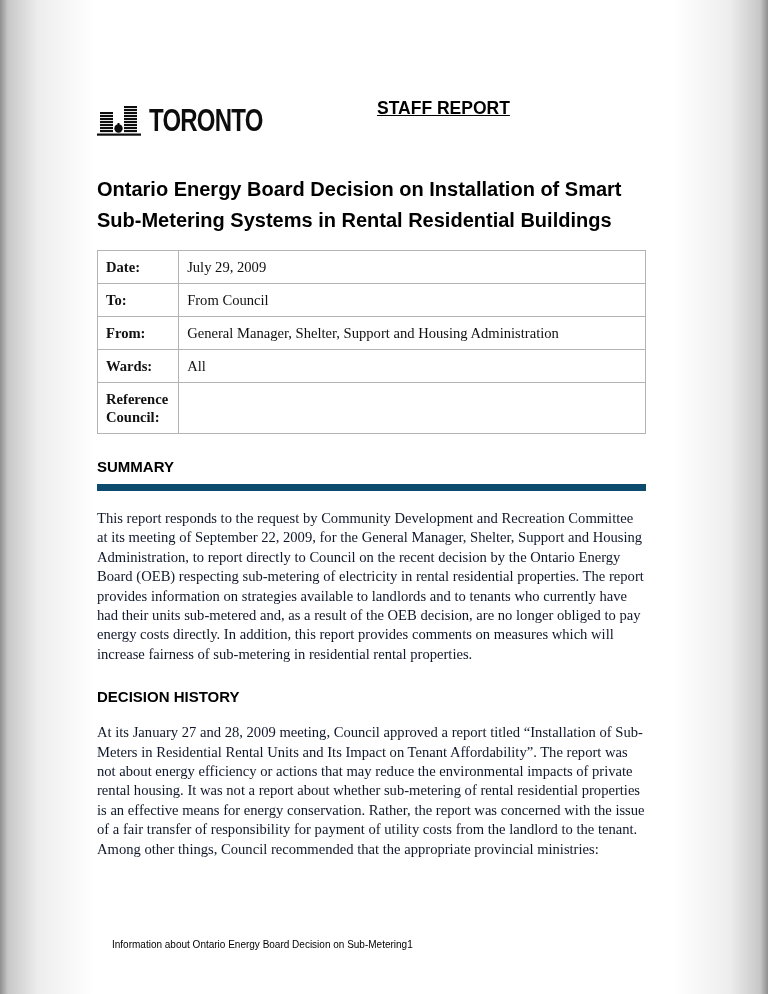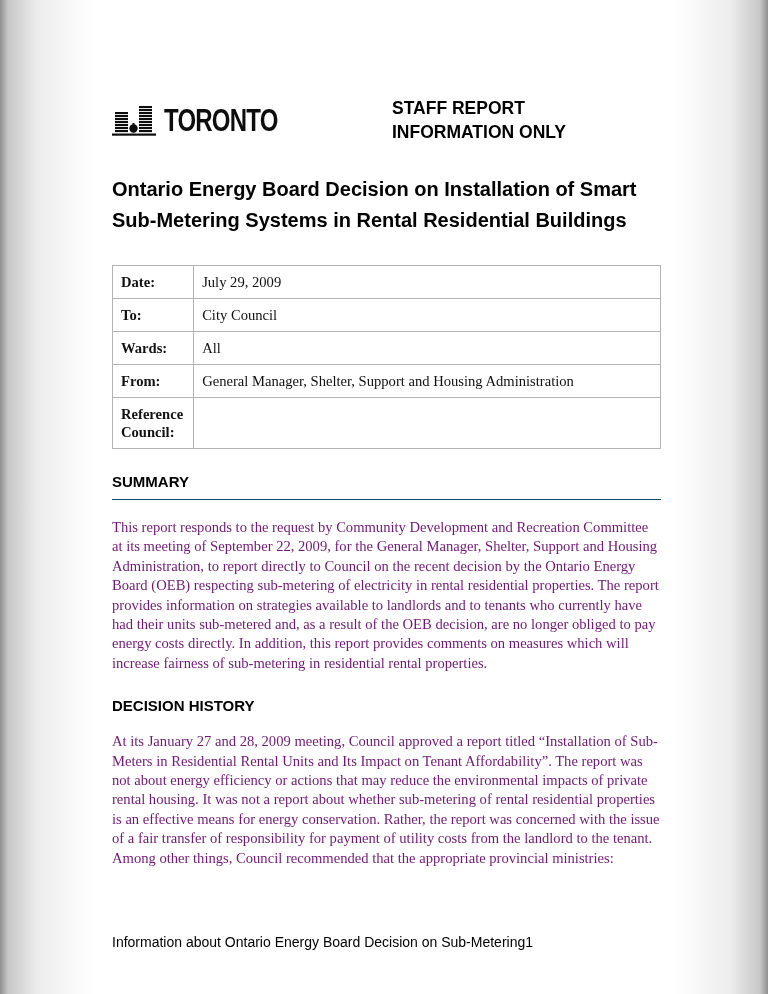--- a/index.html
+++ b/index.html
@@ -8,70 +8,70 @@
     position:relative;
     background:#ffffff;
     font-family:"Liberation Serif", serif;
     color:#111;
     overflow:hidden;
   }
   .edge { position:absolute; top:0; bottom:0; width:94px; pointer-events:none; }
   .edge.left  { left:0;  background:linear-gradient(to right, #8f8f8f 0px, #c7c7c7 8px, #ededed 38px, #ffffff 94px); }
   .edge.right { right:0; background:linear-gradient(to left,  #8f8f8f 0px, #c7c7c7 8px, #ededed 38px, #ffffff 94px); }
 
-  .content { position:absolute; left:112px; top:0; width:549px; }
+  .content { position:absolute; left:97px; top:0; width:549px; }
 
   .header-row { position:relative; margin-top:100px; height:52px; }
   .logo { position:absolute; left:0; top:2px; display:flex; align-items:center; }
   .logo svg { display:block; margin-right:6px; }
   .logo-text {
     font-family:"Liberation Sans", sans-serif;
     font-weight:bold; font-size:30px; color:#0d0d0d;
     display:inline-block; transform:scaleX(0.8) scaleY(1.05); transform-origin:left center;
     letter-spacing:-1px;
   }
   .report-type {
     position:absolute; left:280px; top:-4px;
     font-family:"Liberation Sans", sans-serif;
-    font-weight:bold; font-size:17.5px; line-height:24px; color:#000;
+    font-weight:bold; font-size:17.5px; line-height:24px; color:#000;text-decoration:underline;
   }
 
   h1.doc-title {
     margin-top:22px;
     font-family:"Liberation Sans", sans-serif;
     font-weight:bold; font-size:20px; line-height:31px; color:#000;
   }
 
-  table.info { margin-top:29px; width:100%; border-collapse:collapse; }
+  table.info { margin-top:14px; width:100%; border-collapse:collapse; }
   table.info td {
     border:1px solid #b3b3b3;
     font-size:14.6px; line-height:18px;
     padding:7px 10px 7px 8px;
     vertical-align:top;
   }
   table.info td.lbl { width:80px; font-weight:bold; }
   table.info tr.tall td { height:50px; }
 
   h2.sec {
     margin-top:24px;
     font-family:"Liberation Sans", sans-serif;
     font-weight:bold; font-size:15px; color:#000;
   }
-  h2.sec.underlined { padding-bottom:9px; border-bottom:1px solid #0c4a6e; }
+  h2.sec.underlined { padding-bottom:9px; border-bottom:7px solid #0c4a6e; }
 
   p.body {
     margin-top:18px;
-    font-size:14.6px; line-height:19.4px; color:#701a75;
+    font-size:14.6px; line-height:19.4px; color:#0f172a;
   }
 
   .footer {
     position:absolute; left:112px; width:549px; bottom:44px;
     display:flex; justify-content:flex-start;
     font-family:"Liberation Sans", sans-serif;
-    font-size:14px; color:#000;
+    font-size:10px; color:#000;
   }
 </style>
 </head>
 <body>
 
 <div class="edge left"></div>
 <div class="edge right"></div>
 
 <div class="content">
 
@@ -101,43 +101,42 @@
           <circle cx="21.5" cy="26.5" r="4.2"></circle>
           <rect x="20.5" y="21" width="2" height="3"></rect>
 
           <rect x="0" y="31.5" width="44" height="2.2"></rect>
         </g>
       </svg>
       <span class="logo-text">TORONTO</span>
     </div>
     <div class="report-type">
       <div>STAFF REPORT</div>
-      <div>INFORMATION ONLY</div>
     </div>
   </div>
 
   <h1 class="doc-title">Ontario Energy Board Decision on Installation of Smart Sub-Metering Systems in Rental Residential Buildings</h1>
 
   <table class="info">
     <tbody>
       <tr>
         <td class="lbl">Date:</td>
         <td class="val">July 29, 2009</td>
       </tr>
       <tr>
         <td class="lbl">To:</td>
-        <td class="val">City Council</td>
+        <td class="val">From Council</td>
+      </tr>
+      <tr>
+        <td class="lbl">From:</td>
+        <td class="val">General Manager, Shelter, Support and Housing Administration</td>
       </tr>
       <tr>
         <td class="lbl">Wards:</td>
         <td class="val">All</td>
-      </tr>
-      <tr>
-        <td class="lbl">From:</td>
-        <td class="val">General Manager, Shelter, Support and Housing Administration</td>
       </tr>
       <tr class="tall">
         <td class="lbl">Reference Council:</td>
         <td class="val"></td>
       </tr>
     </tbody>
   </table>
 
   <h2 class="sec underlined">SUMMARY</h2>
   <p class="body">This report responds to the request by Community Development and Recreation Committee at its meeting of September 22, 2009, for the General Manager, Shelter, Support and Housing Administration, to report directly to Council on the recent decision by the Ontario Energy Board (OEB) respecting sub-metering of electricity in rental residential properties. The report provides information on strategies available to landlords and to tenants who currently have had their units sub-metered and, as a result of the OEB decision, are no longer obliged to pay energy costs directly.  In addition, this report provides comments on measures which will increase fairness of sub-metering in residential rental properties.</p>

